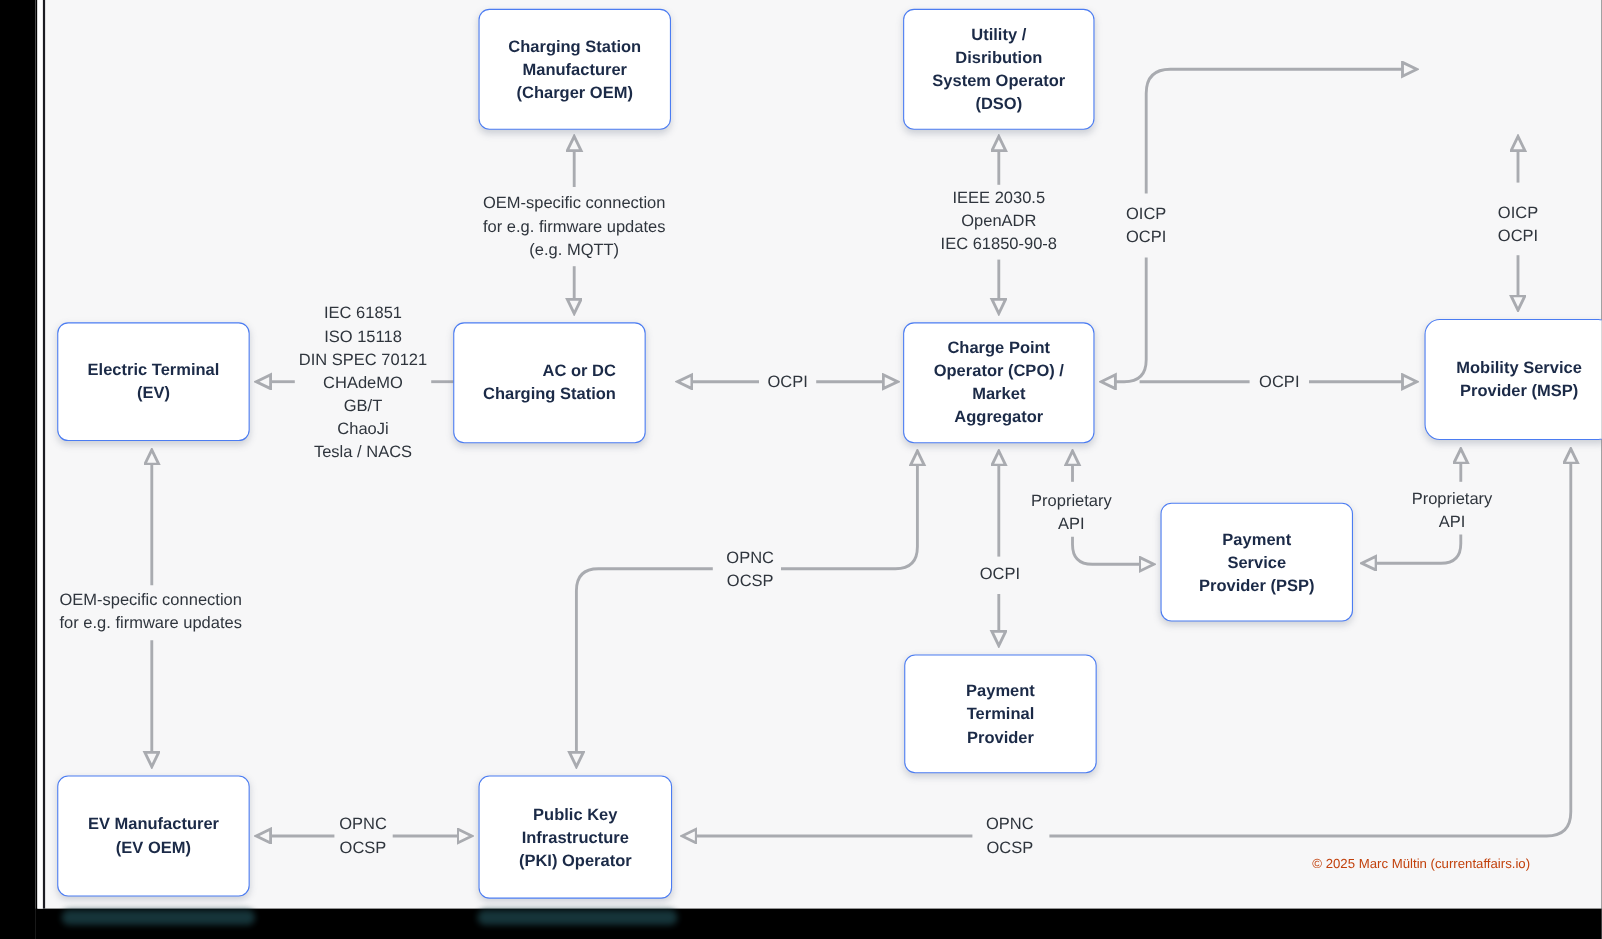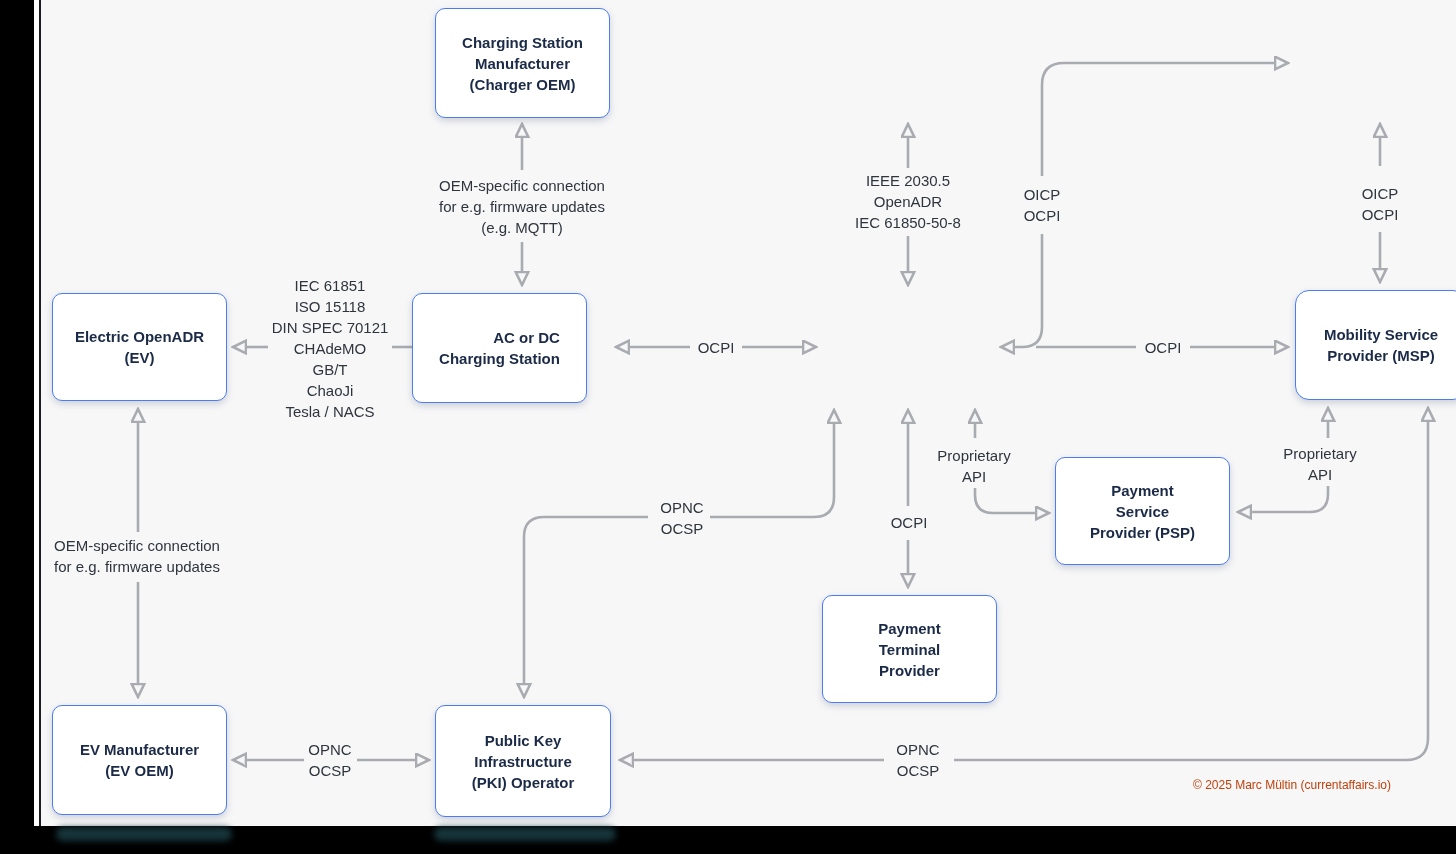--- a/index.html
+++ b/index.html
@@ -154,24 +154,32 @@
     <path d="M 106 532 L 106 422" marker-end="url(#ah)"></path>
     <path d="M 106 582 L 106 684" marker-end="url(#ah)"></path>
 
     <path d="M 272 760 L 214 760" marker-end="url(#ah)"></path>
     <path d="M 325 760 L 384 760" marker-end="url(#ah)"></path>
   </svg>
 
   <div class="node" style="left:403px; top:8px;   width:175px; height:110px;">Charging Station
 Manufacturer
 (Charger OEM)</div>
-  <div class="node" style="left:20px;  top:293px; width:175px; height:108px;">Electric OpenADR
+  <div class="node" style="left:789px; top:8px;   width:174px; height:110px;">Utility /
+Disribution
+System Operator
+(DSO)</div>
+  <div class="node" style="left:20px;  top:293px; width:175px; height:108px;">Electric Terminal
 (EV)</div>
   <div class="node" style="left:380px; top:293px; width:175px; height:110px;text-align:right;">AC or DC
 Charging Station</div>
+  <div class="node" style="left:789px; top:293px; width:174px; height:110px;">Charge Point
+Operator (CPO) /
+Market
+Aggregator</div>
   <div class="node" style="left:1263px; top:290px; width:172px; height:110px;border-radius:14px;">Mobility Service
 Provider (MSP)</div>
   <div class="node" style="left:1023px; top:457px; width:175px; height:108px;">Payment
 Service
 Provider (PSP)</div>
   <div class="node" style="left:790px; top:595px; width:175px; height:108px;">Payment
 Terminal
 Provider</div>
   <div class="node" style="left:403px; top:705px; width:176px; height:112px;">Public Key
 Infrastructure
@@ -185,21 +193,21 @@
 CHAdeMO
 GB/T
 ChaoJi
 Tesla / NACS</div>
   <div class="elabel" style="left:490px;  top:206px;">OEM-specific connection
 for e.g. firmware updates
 (e.g. MQTT)</div>
   <div class="elabel" style="left:684px;  top:347px;">OCPI</div>
   <div class="elabel" style="left:876px;  top:201px;">IEEE 2030.5
 OpenADR
-IEC 61850-50-8</div>
+IEC 61850-90-8</div>
   <div class="elabel" style="left:1010px; top:205px;">OICP
 OCPI</div>
   <div class="elabel" style="left:1348px; top:204px;">OICP
 OCPI</div>
   <div class="elabel" style="left:1131px; top:347px;">OCPI</div>
   <div class="elabel" style="left:942px;  top:466px;">Proprietary
 API</div>
   <div class="elabel" style="left:1288px; top:464px;">Proprietary
 API</div>
   <div class="elabel" style="left:877px;  top:522px;">OCPI</div>

